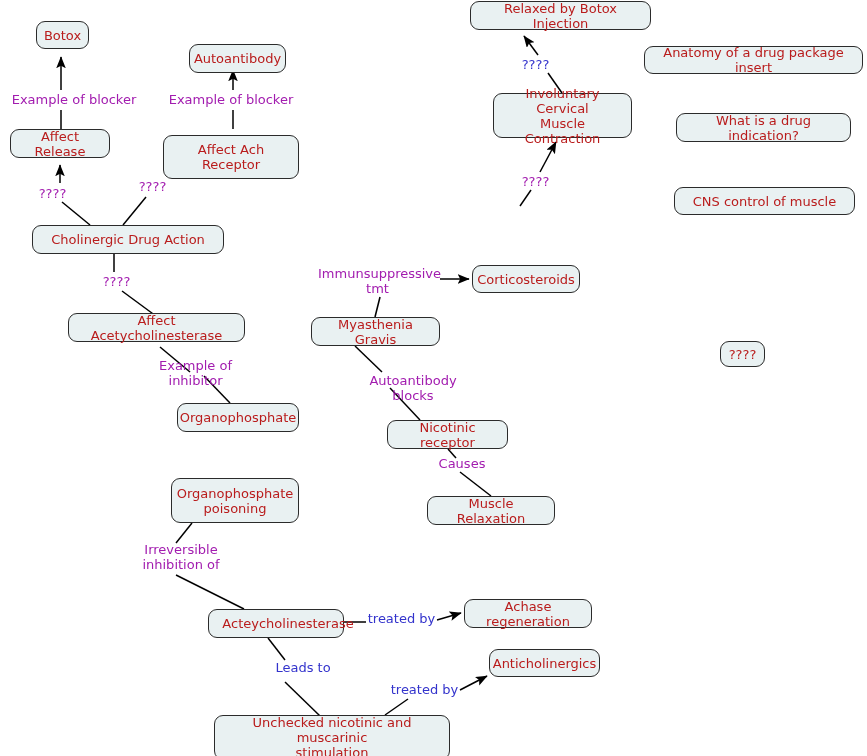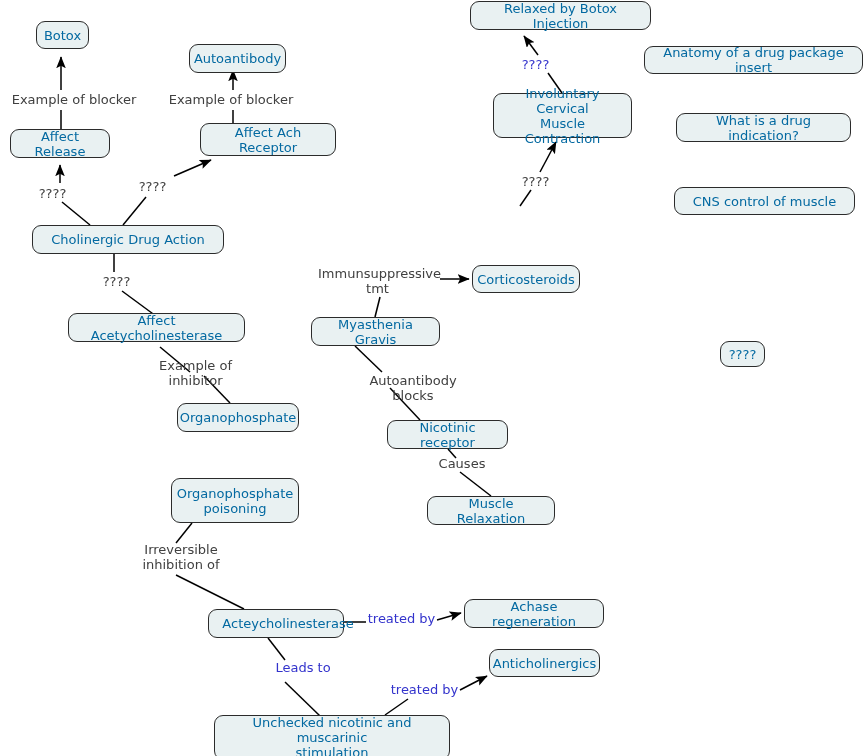--- a/index.html
+++ b/index.html
@@ -25,34 +25,34 @@
     width: 867px;
     height: 756px;
     pointer-events: none;
   }
   .node {
     position: absolute;
     box-sizing: border-box;
     background: #e9f1f2;
     border: 1.6px solid #2b2b2b;
     border-radius: 9px;
-    color: #0369a1;
+    color: #b91c1c;
     font-family: "DejaVu Sans", sans-serif;
     font-size: 13px;
     line-height: 15px;
     display: flex;
     align-items: center;
     justify-content: center;
     text-align: center;
     padding: 2px 7px;
     white-space: pre-line;
   }
   .edge-label {
     position: absolute;
-    color: #404040;
+    color: #a21caf;
     font-family: "DejaVu Sans", sans-serif;
     font-size: 13px;
     line-height: 15px;
     text-align: center;
     white-space: pre-line;
     background: transparent;
   }
   .edge-label.blue {
     color: #3333cc;
   }
@@ -144,37 +144,37 @@
       <line x1="540" y1="172" x2="556" y2="142" stroke="#000" stroke-width="1.5" marker-end="url(#ah)"></line>
     </g>
   </svg>
 
   <div class="node" style="left:36px;top:21px;width:53px;height:28px;">Botox</div>
 
   <div class="node" style="left:189px;top:44px;width:97px;height:29px;">Autoantibody</div>
 
   <div class="node" style="left:10px;top:129px;width:100px;height:29px;">Affect Release</div>
 
-  <div class="node" style="left:163px;top:123px;width:136px;height:33px;margin-left:37px;">Affect Ach Receptor</div>
+  <div class="node" style="left:163px;top:135px;width:136px;height:44px;">Affect Ach Receptor</div>
 
   <div class="node" style="left:32px;top:225px;width:192px;height:29px;">Cholinergic Drug Action</div>
 
   <div class="node" style="left:68px;top:313px;width:177px;height:29px;">Affect Acetycholinesterase</div>
 
   <div class="node" style="left:177px;top:403px;width:122px;height:29px;">Organophosphate</div>
 
   <div class="node" style="left:171px;top:478px;width:128px;height:45px;">Organophosphate
 poisoning</div>
 
   <div class="node" style="left:208px;top:609px;width:136px;height:29px;padding-left:31px;">Acteycholinesterase</div>
 
   <div class="node" style="left:214px;top:715px;width:236px;height:45px;">Unchecked nicotinic and muscarinic
 stimulation</div>
 
-  <div class="node" style="left:464px;top:599px;width:140px;height:29px;">Achase regeneration</div>
+  <div class="node" style="left:464px;top:599px;width:128px;height:29px;">Achase regeneration</div>
 
   <div class="node" style="left:489px;top:649px;width:111px;height:28px;">Anticholinergics</div>
 
   <div class="node" style="left:311px;top:317px;width:129px;height:29px;">Myasthenia Gravis</div>
 
   <div class="node" style="left:472px;top:265px;width:108px;height:28px;">Corticosteroids</div>
 
   <div class="node" style="left:387px;top:420px;width:121px;height:29px;">Nicotinic receptor</div>
 
   <div class="node" style="left:427px;top:496px;width:128px;height:29px;">Muscle Relaxation</div>

